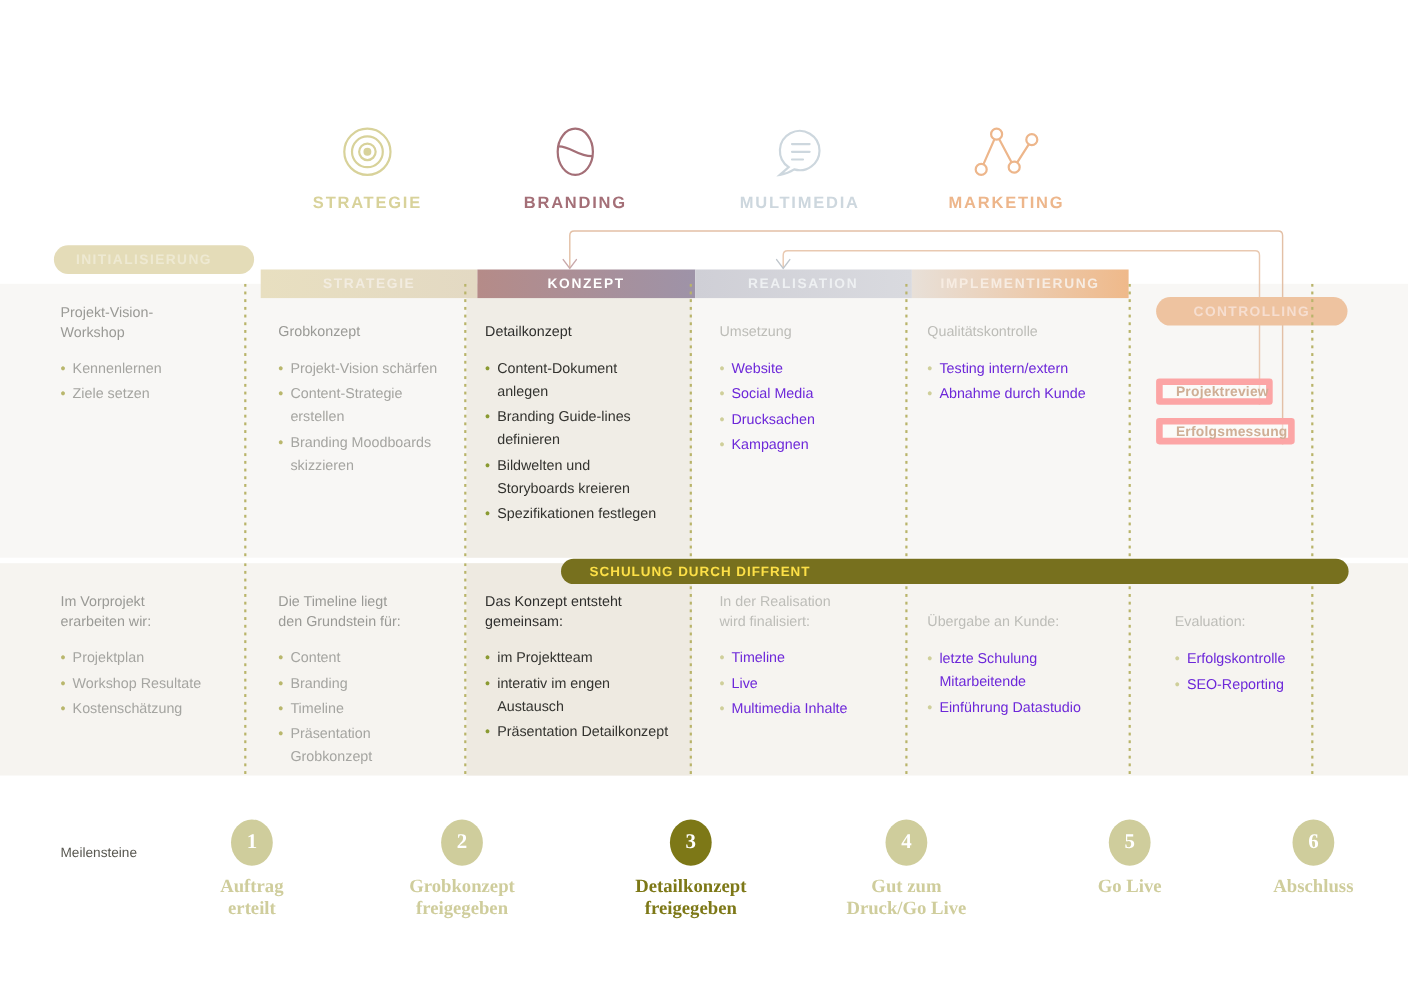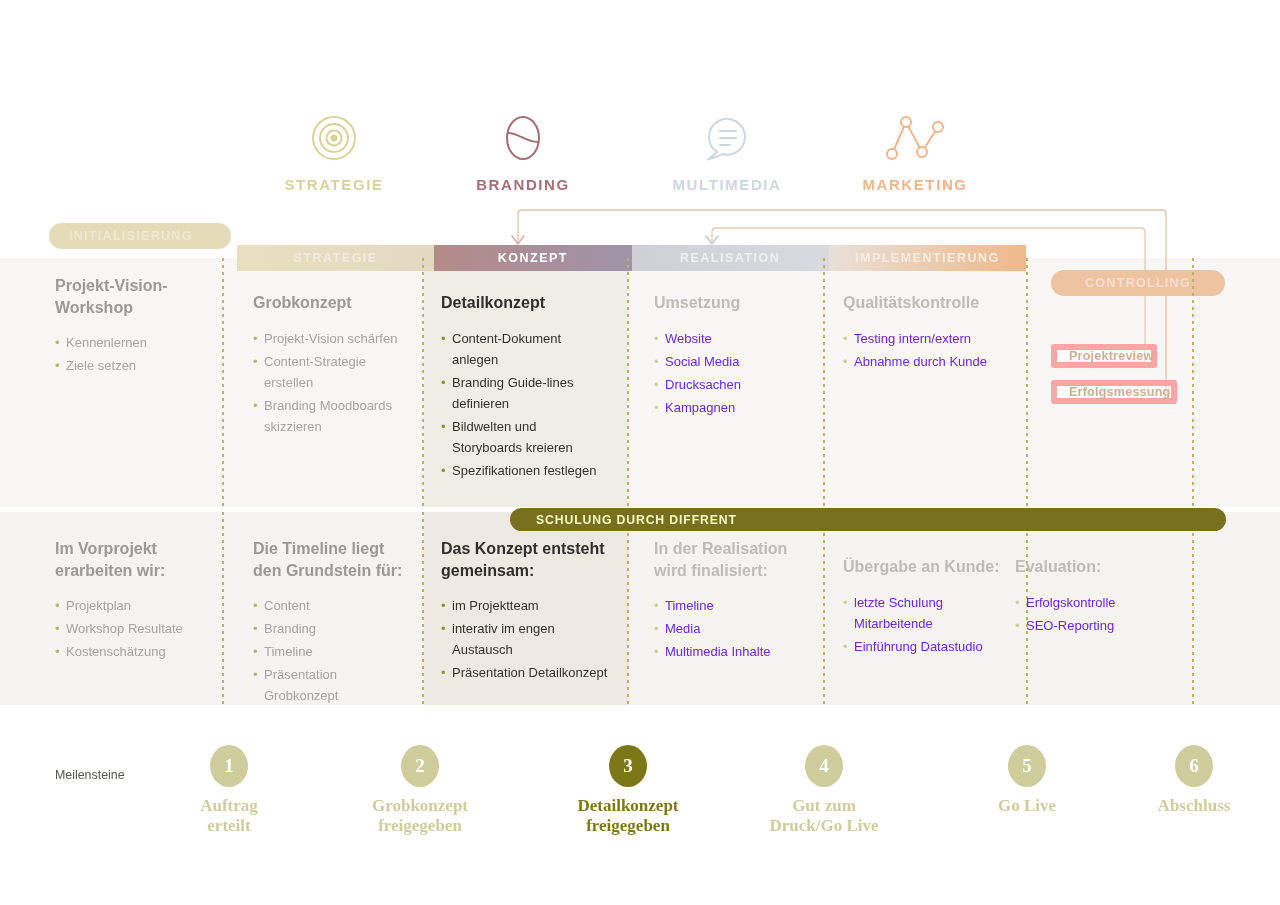--- a/index.html
+++ b/index.html
@@ -60,36 +60,36 @@
     position:absolute; height:26px; border-radius:13px;
     display:flex; align-items:center; padding:0 20px;
     font-size:12.5px; font-weight:bold; letter-spacing:1.3px;
   }
   #pill-init { left:49px; top:223px; width:182px; background:#e4dcb8; color:#eee9d2; }
   #pill-ctrl { left:1051px; top:270px; width:174px; background:#eec3a0; color:#f6ded0; justify-content:center;}
 
   
   #schulung {
     position:absolute; left:510px; top:508px; width:716px; height:23px;
-    border-radius:12px; background:#77701e; color:#fef9c3;
+    border-radius:12px; background:#77701e; color:#fde047;
     display:flex; align-items:center; padding-left:26px;
     font-size:12.2px; font-weight:bold; letter-spacing:0.9px;
   }
 
   
   .vdot {
     position:absolute; width:2px;
     background-image:linear-gradient(to bottom,#b9b46a 0 3px, transparent 3px 7px);
     background-size:2px 7px;
   }
 
   
   .colblock { position:absolute; }
   .ctitle {
-    font-size:16px; font-weight:bold; line-height:1.35; margin-bottom:14px;
+    font-size:13px; font-weight:normal; line-height:1.35; margin-bottom:14px;
   }
   ul.clist { list-style:none; }
   ul.clist li {
     position:relative; padding-left:11px; font-size:13px; line-height:1.62;
     margin-bottom:2px;
   }
   ul.clist li::before {
     content:"•"; position:absolute; left:0; top:0; font-size:13px;
   }
 
@@ -325,34 +325,34 @@
       <li>interativ im engen Austausch</li>
       <li>Präsentation Detailkonzept</li>
     </ul>
   </div>
 
   <div class="colblock t-faint" style="left:654px; top:538px; width:160px;">
     <div class="ctitle" style="white-space:pre-line">In der Realisation
 wird finalisiert:</div>
     <ul class="clist">
       <li>Timeline</li>
-      <li>Media</li>
+      <li>Live</li>
       <li>Multimedia Inhalte</li>
     </ul>
   </div>
 
   <div class="colblock t-faint" style="left:843px; top:556px; width:170px;">
     <div class="ctitle">Übergabe an Kunde:</div>
     <ul class="clist">
       <li>letzte Schulung Mitarbeitende</li>
       <li>Einführung Datastudio</li>
     </ul>
   </div>
 
-  <div class="colblock t-faint" style="left:1015px; top:556px; width:150px;">
+  <div class="colblock t-faint" style="left:1068px; top:556px; width:150px;">
     <div class="ctitle">Evaluation:</div>
     <ul class="clist">
       <li>Erfolgskontrolle</li>
       <li>SEO-Reporting</li>
     </ul>
   </div>
 
   <div id="milestones">
     <div id="ms-label">Meilensteine</div>
 

